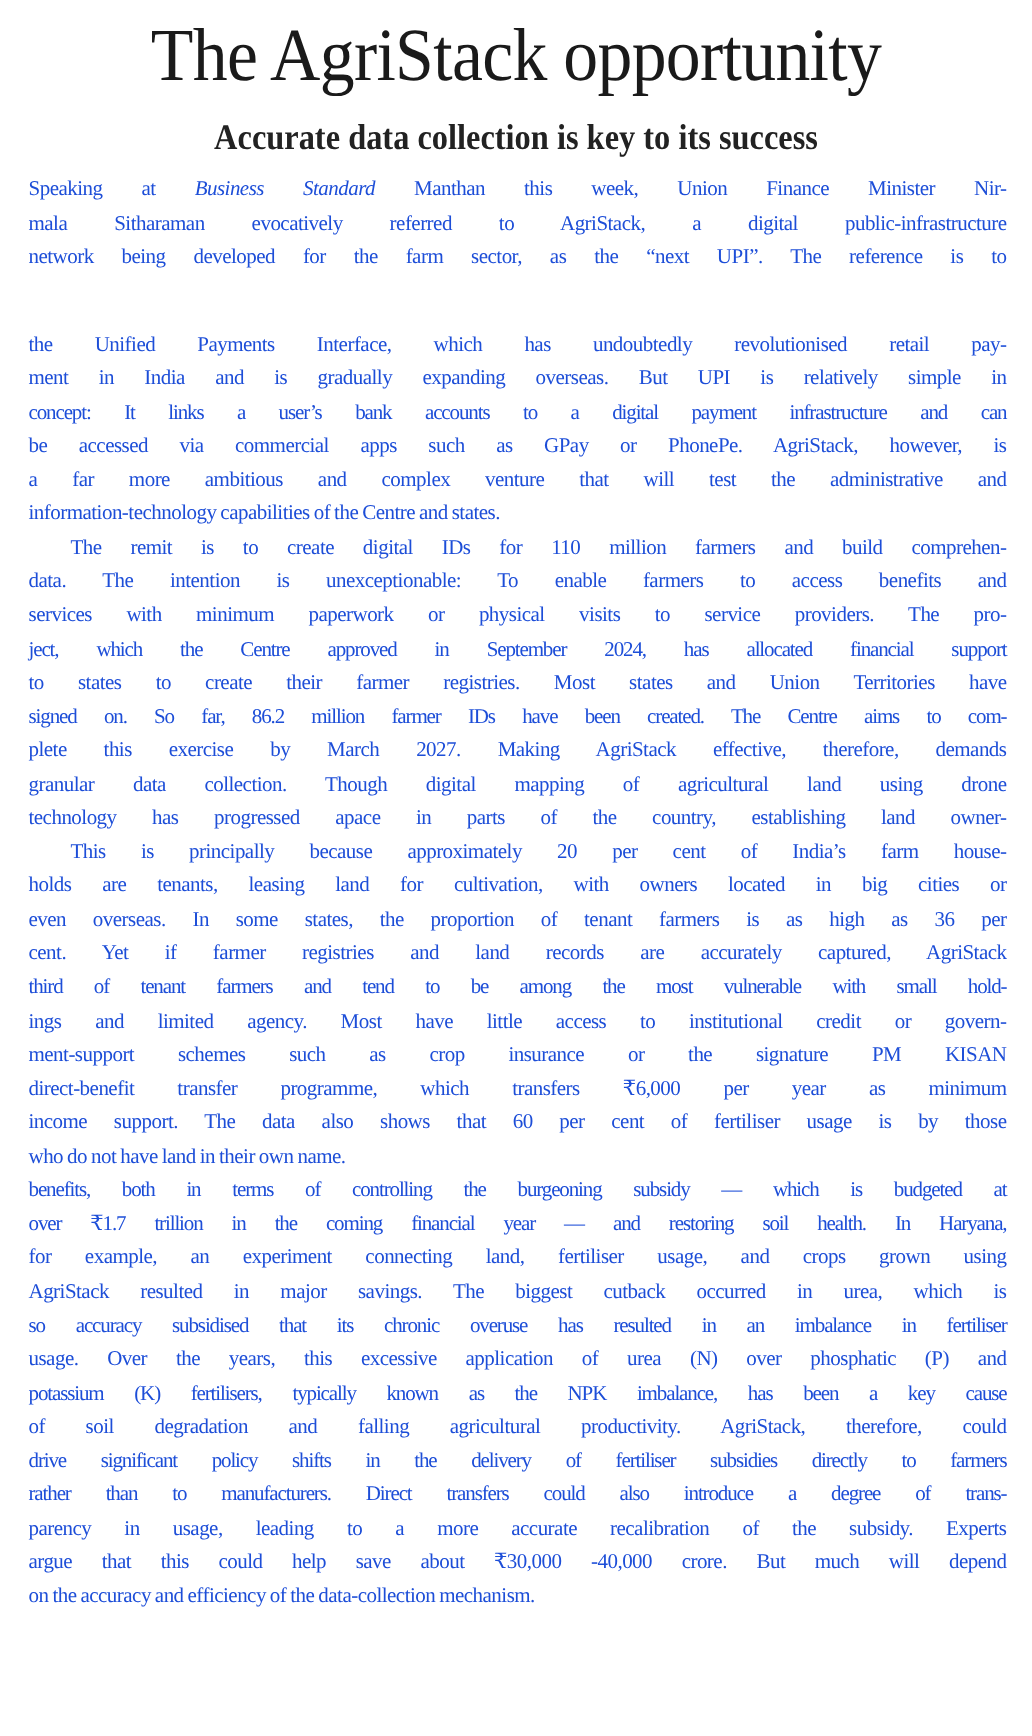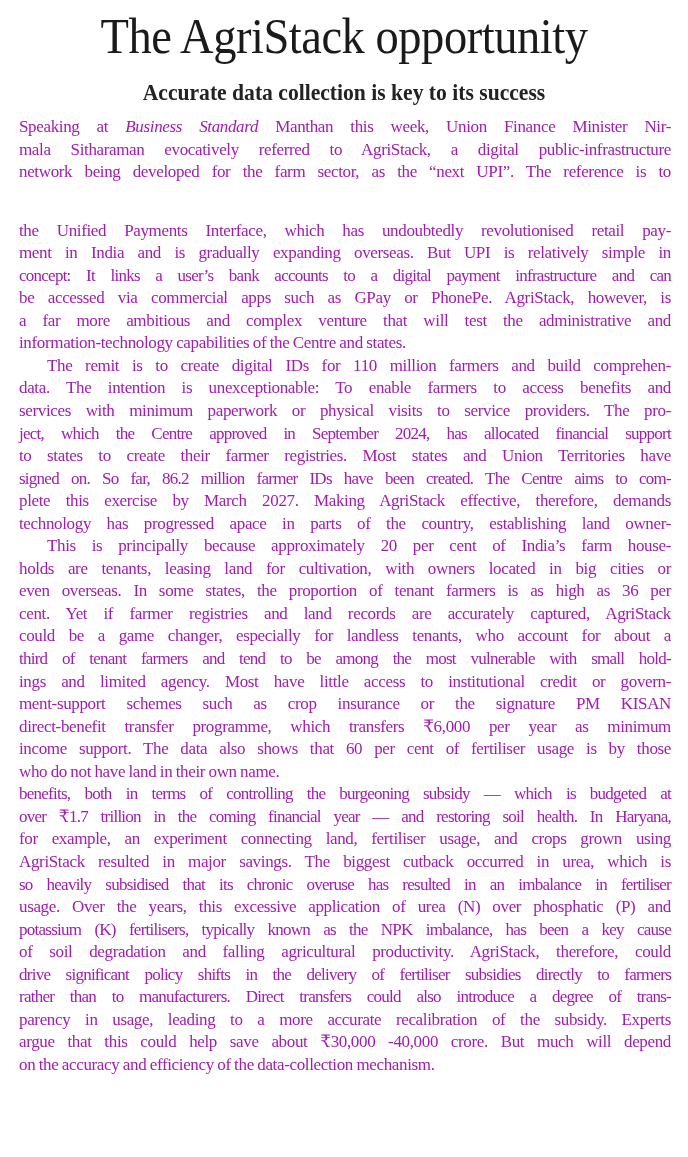--- a/index.html
+++ b/index.html
@@ -1,21 +1,21 @@
 <!DOCTYPE html>
 <html><head>
 <meta charset="utf-8">
 <style>
   html, body { margin: 0; padding: 0; background: #ffffff; }
   body { width: 688px; height: 1157px; overflow: hidden; color: #1d1d1d; font-family: "Liberation Serif", "DejaVu Serif", serif; }
   .page { position: relative; width: 688px; height: 1102px; }
   .headline { position: absolute; left: 0; top: 4px; width: 688px; text-align: center; font-size: 50px; line-height: 64px; font-weight: normal; letter-spacing: -0.5px; color: #1a1a1a; margin: 0; transform: scaleX(0.93); transform-origin: center; }
   .subhead { position: absolute; left: 0; top: 76px; width: 688px; text-align: center; font-size: 24px; line-height: 32px; color: #222; margin: 0; transform: scaleX(0.9); transform-origin: center; }
   .body { position: absolute; left: 19px; top: 116px; width: 652px; }
-  .line { display: block; height: 22.55px; line-height: 22.55px; font-size: 17px; white-space: nowrap; text-align: justify; text-align-last: justify; color: #a21caf; letter-spacing: -0.35px; word-spacing: -0.5px; }
+  .line { display: block; height: 22.55px; line-height: 22.55px; font-size: 14px; white-space: nowrap; text-align: justify; text-align-last: justify; color: #1d4ed8; letter-spacing: -0.35px; word-spacing: -0.5px; }
   .line.last { text-align-last: left; }
   .line.indent { padding-left: 28px; }
   .line.tight { letter-spacing: -0.75px; word-spacing: -1.2px; }
   .line i { font-style: italic; }
 </style>
 </head>
 <body>
 
 <div class="page">
   <h1 class="headline">The AgriStack opportunity</h1>
@@ -36,43 +36,43 @@
     </div>
 
     <div>
       <span class="line indent" style="display: block;">The remit is to create digital IDs for 110 million farmers and build comprehen-</span>
       <span class="line" style="display: block;">data. The intention is unexceptionable: To enable farmers to access benefits and</span>
       <span class="line" style="display: block;">services with minimum paperwork or physical visits to service providers. The pro-</span>
       <span class="line tight" style="display: block;">ject, which the Centre approved in September 2024, has allocated financial support</span>
       <span class="line" style="display: block;">to states to create their farmer registries. Most states and Union Territories have</span>
       <span class="line tight" style="display: block;">signed on. So far, 86.2 million farmer IDs have been created. The Centre aims to com-</span>
       <span class="line" style="display: block;">plete this exercise by March 2027. Making AgriStack effective, therefore, demands</span>
+      <span class="line" style="display: block;">granular data collection. Though digital mapping of agricultural land using drone</span>
       <span class="line" style="display: block;">technology has progressed apace in parts of the country, establishing land owner-</span>
     </div>
 
     <div>
       <span class="line indent" style="display: block;">This is principally because approximately 20 per cent of India’s farm house-</span>
       <span class="line" style="display: block;">holds are tenants, leasing land for cultivation, with owners located in big cities or</span>
       <span class="line" style="display: block;">even overseas. In some states, the proportion of tenant farmers is as high as 36 per</span>
       <span class="line" style="display: block;">cent. Yet if farmer registries and land records are accurately captured, AgriStack</span>
-      <span class="line" style="display: block;">could be a game changer, especially for landless tenants, who account for about a</span>
       <span class="line tight" style="display: block;">third of tenant farmers and tend to be among the most vulnerable with small hold-</span>
       <span class="line" style="display: block;">ings  and limited agency. Most have little access to institutional credit or govern-</span>
       <span class="line" style="display: block;">ment-support schemes such as crop insurance or the signature PM KISAN</span>
       <span class="line" style="display: block;">direct-benefit transfer programme, which transfers ₹6,000 per year as minimum</span>
       <span class="line" style="display: block;">income support. The data also shows that 60 per cent of fertiliser usage is by those</span>
       <span class="line last" style="display: block;">who do not have land in their own name.</span>
     </div>
 
     <div>
       <span class="line tight" style="display: block;">benefits, both in terms of controlling the burgeoning subsidy — which is budgeted at</span>
       <span class="line tight" style="display: block;">over ₹1.7 trillion in the coming financial year — and restoring soil health. In Haryana,</span>
       <span class="line" style="display: block;">for example, an experiment connecting land, fertiliser usage, and crops grown using</span>
       <span class="line" style="display: block;">AgriStack resulted in major savings. The biggest cutback occurred in urea, which is</span>
-      <span class="line tight" style="display: block;">so heavily subsidised that its chronic overuse has resulted in an imbalance in fertiliser</span>
+      <span class="line tight" style="display: block;">so accuracy subsidised that its chronic overuse has resulted in an imbalance in fertiliser</span>
       <span class="line" style="display: block;">usage. Over the years, this excessive application of urea (N) over phosphatic (P) and</span>
       <span class="line tight" style="display: block;">potassium (K) fertilisers, typically known as the NPK imbalance, has been a key cause</span>
       <span class="line" style="display: block;">of soil degradation and falling agricultural productivity. AgriStack, therefore, could</span>
       <span class="line tight" style="display: block;">drive significant policy shifts in the delivery of fertiliser subsidies directly to farmers</span>
       <span class="line tight" style="display: block;">rather than to manufacturers. Direct transfers could also introduce a degree of trans-</span>
       <span class="line" style="display: block;">parency in usage, leading to a more accurate recalibration of the subsidy. Experts</span>
       <span class="line" style="display: block;">argue that this could help save about ₹30,000 -40,000 crore. But much will depend</span>
       <span class="line last" style="display: block;">on the accuracy and efficiency of the data-collection mechanism.</span>
     </div>
   </div>

